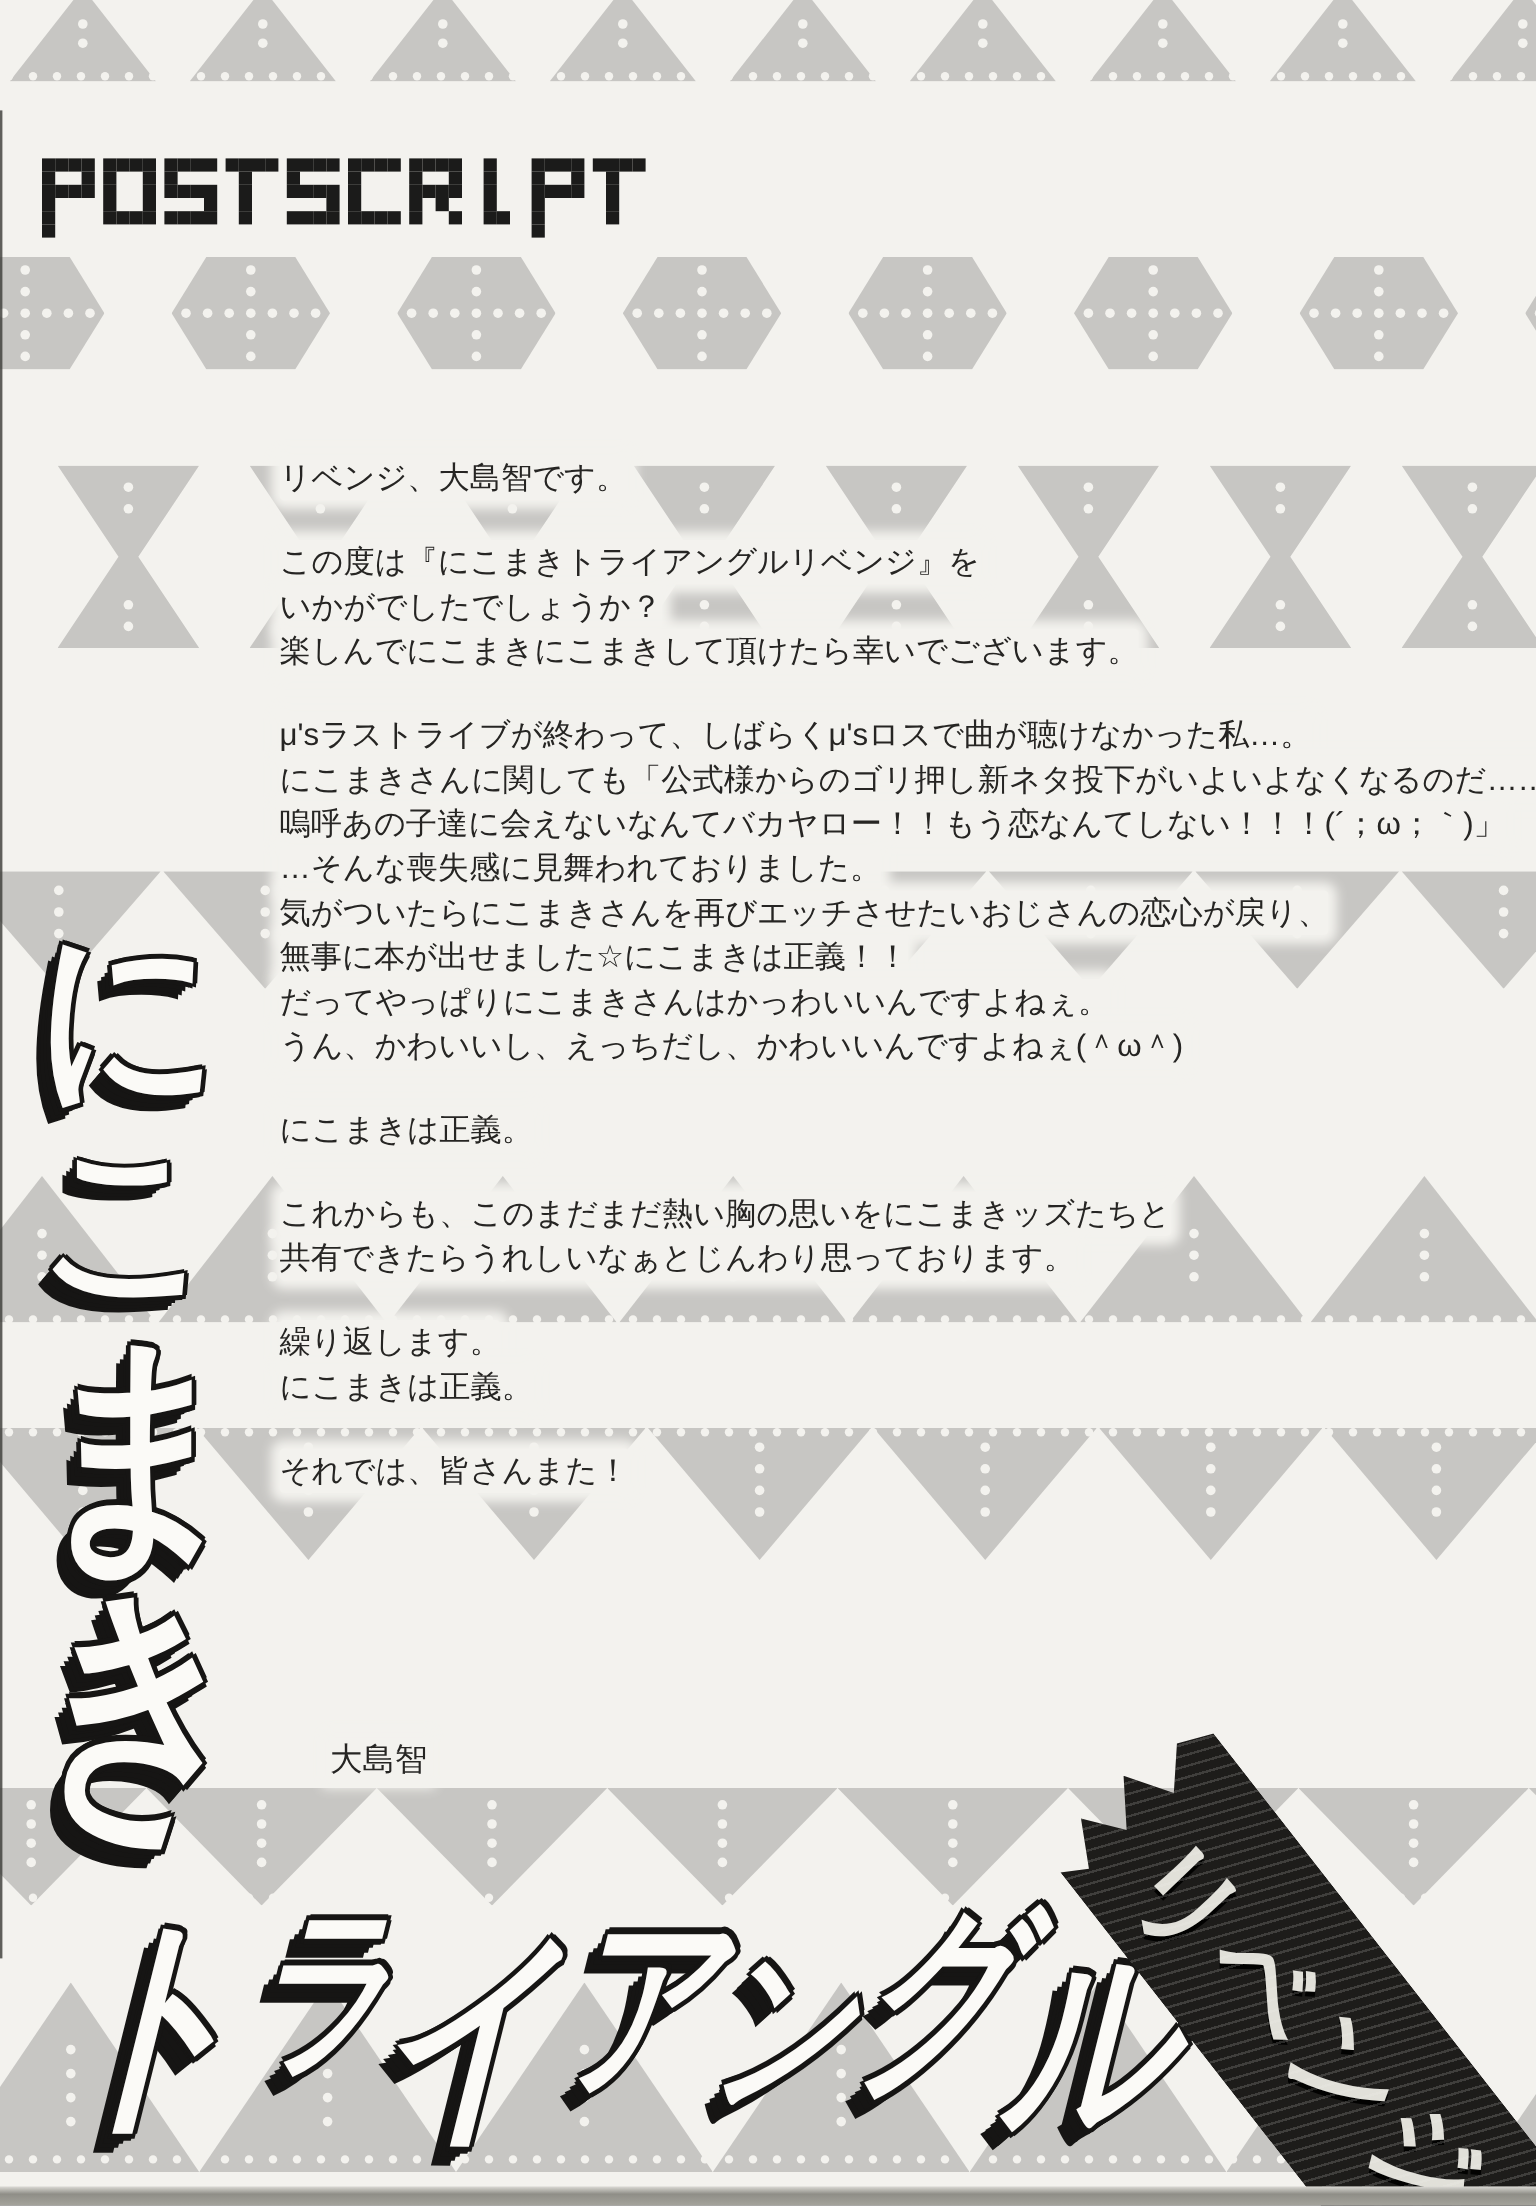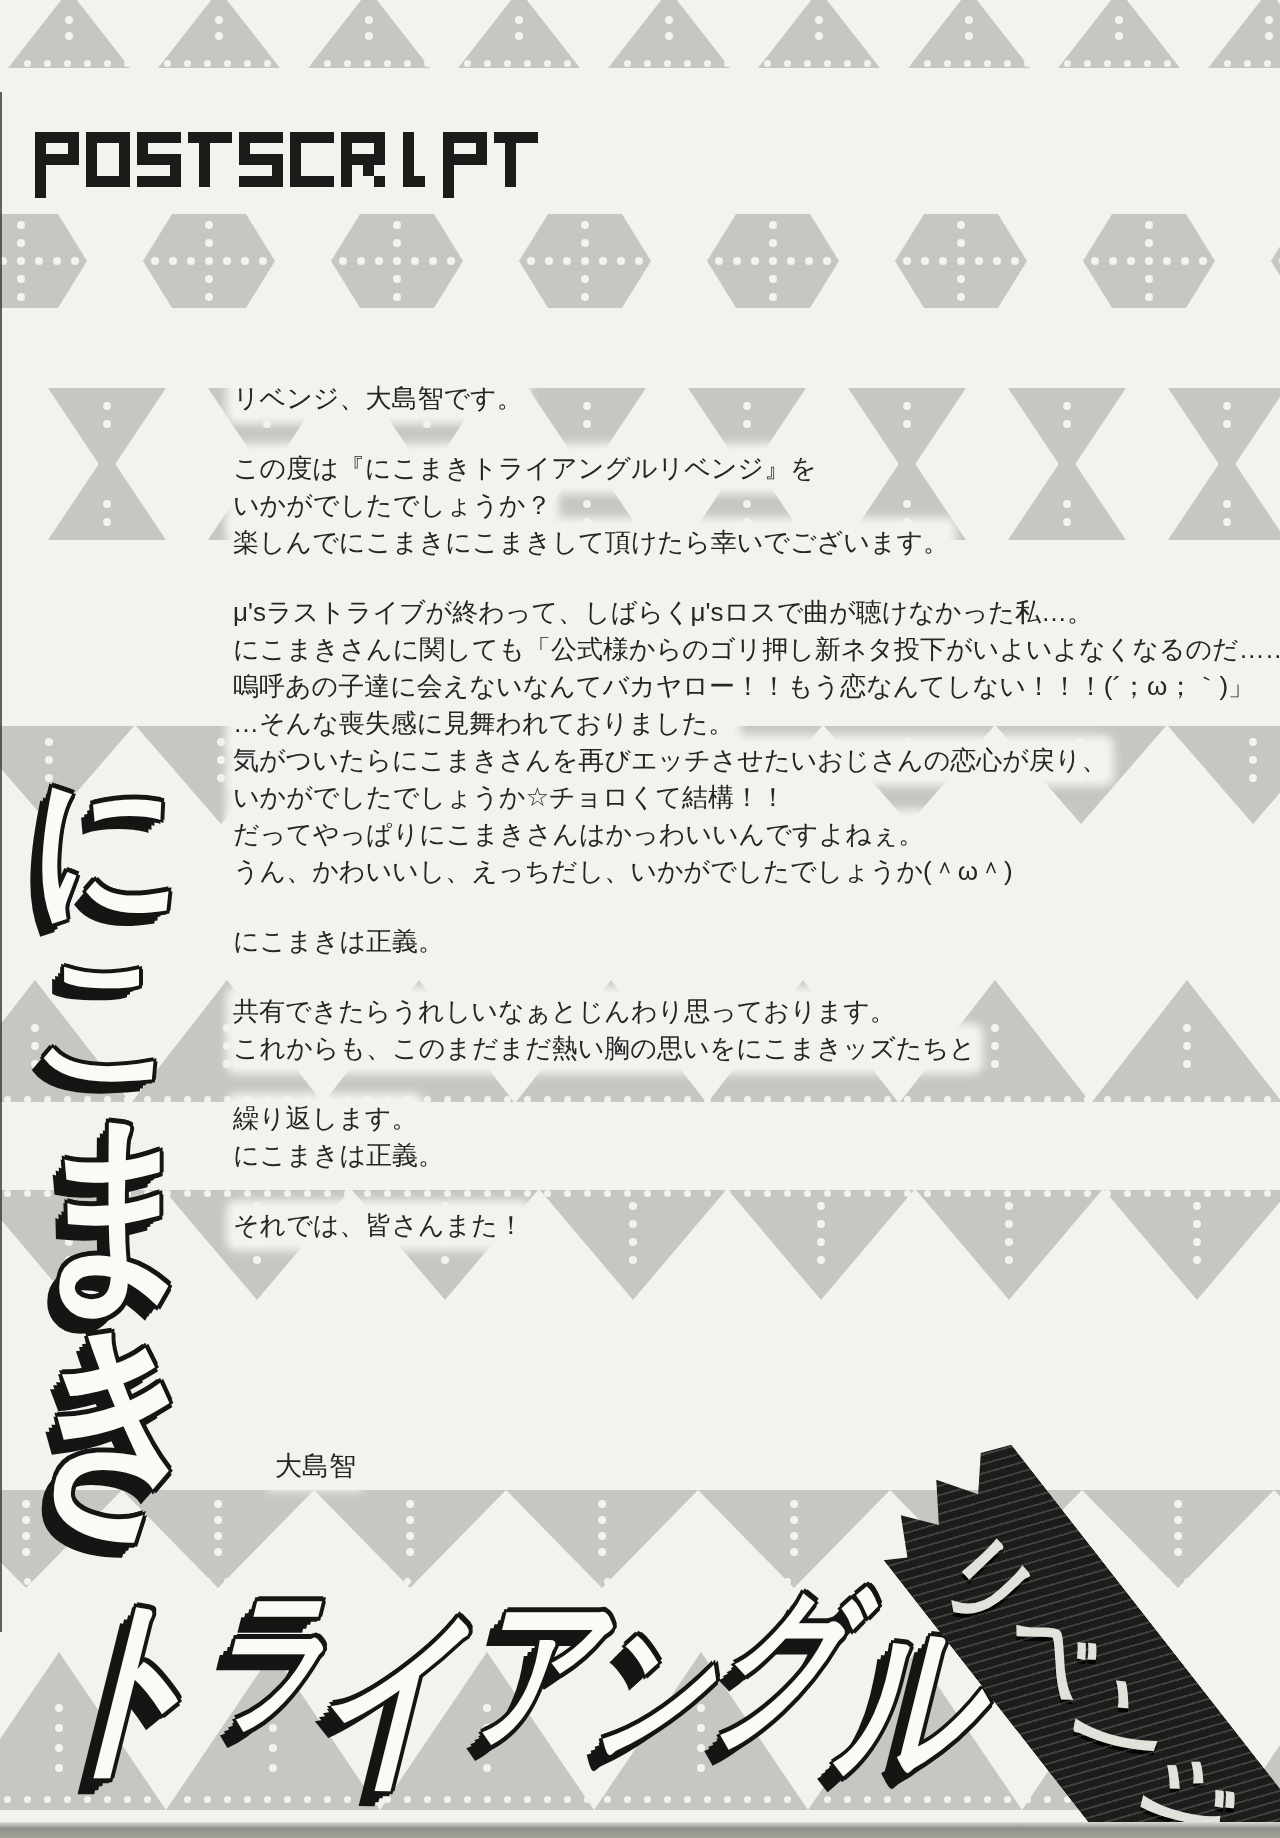--- a/index.html
+++ b/index.html
@@ -1045,30 +1045,30 @@
       <p class="line">この度は『にこまきトライアングルリベンジ』を</p>
       <p class="line">いかがでしたでしょうか？</p>
       <p class="line">楽しんでにこまきにこまきして頂けたら幸いでございます。</p>
     </div>
     <div class="para">
       <p class="line">μ'sラストライブが終わって、しばらくμ'sロスで曲が聴けなかった私…。</p>
       <p class="line">にこまきさんに関しても「公式様からのゴリ押し新ネタ投下がいよいよなくなるのだ……</p>
       <p class="line">嗚呼あの子達に会えないなんてバカヤロー！！もう恋なんてしない！！！(´；ω；｀)」</p>
       <p class="line">…そんな喪失感に見舞われておりました。</p>
       <p class="line">気がついたらにこまきさんを再びエッチさせたいおじさんの恋心が戻り、</p>
-      <p class="line">いかがでしたでしょうか☆チョロくて結構！！</p>
+      <p class="line">無事に本が出せました☆にこまきは正義！！</p>
       <p class="line">だってやっぱりにこまきさんはかっわいいんですよねぇ。</p>
-      <p class="line">うん、かわいいし、えっちだし、いかがでしたでしょうか(＾ω＾)</p>
+      <p class="line">うん、かわいいし、えっちだし、かわいいんですよねぇ(＾ω＾)</p>
     </div>
     <div class="para">
       <p class="line">にこまきは正義。</p>
     </div>
     <div class="para">
+      <p class="line">これからも、このまだまだ熱い胸の思いをにこまきッズたちと</p>
       <p class="line">共有できたらうれしいなぁとじんわり思っております。</p>
-      <p class="line">これからも、このまだまだ熱い胸の思いをにこまきッズたちと</p>
     </div>
     <div class="para">
       <p class="line">繰り返します。</p>
       <p class="line">にこまきは正義。</p>
     </div>
     <div class="para">
       <p class="line">それでは、皆さんまた！</p>
     </div>
   </div>
 

